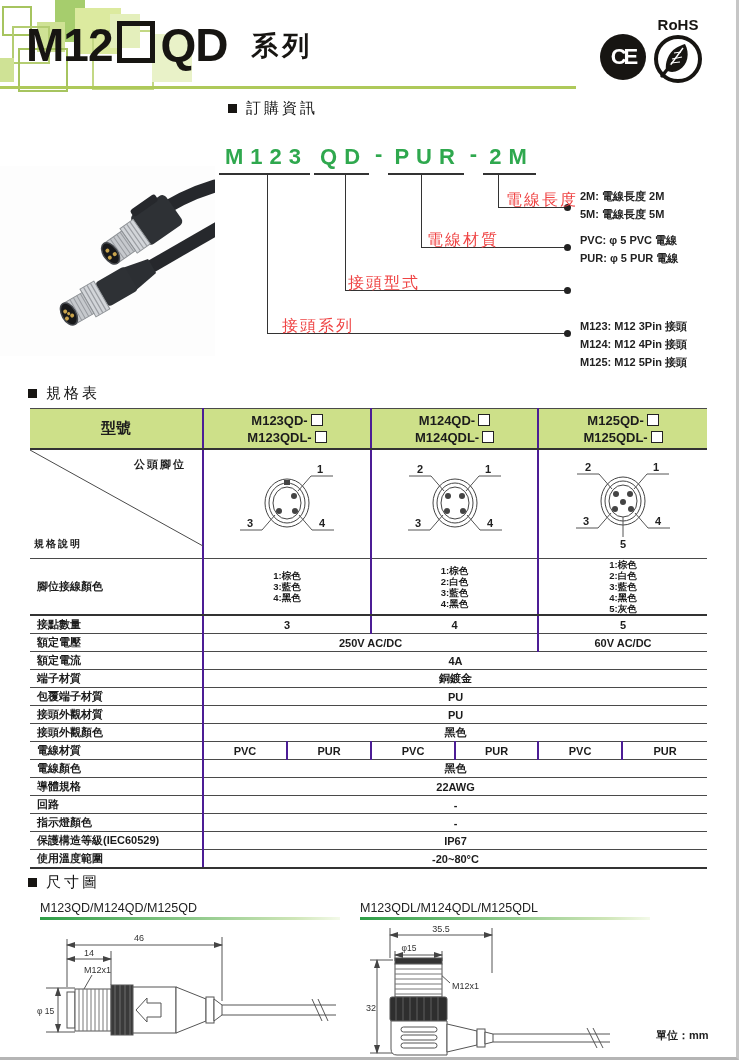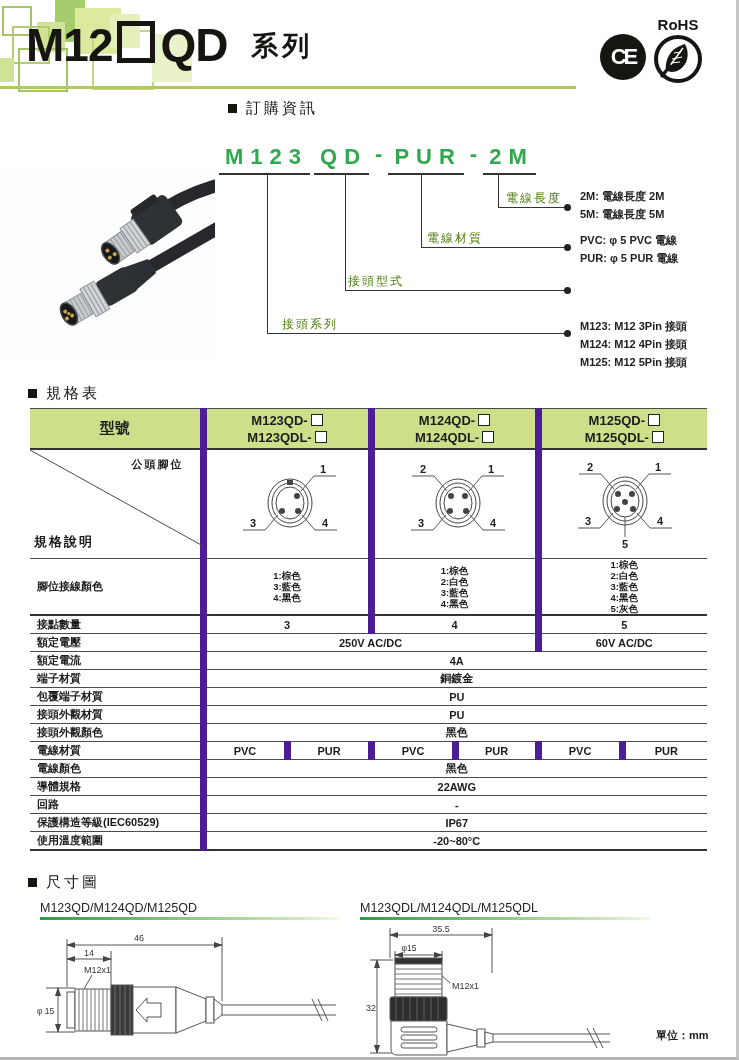--- a/index.html
+++ b/index.html
@@ -22,35 +22,35 @@
   
   .sec{position:absolute;font-size:15px;letter-spacing:3px;color:#111;font-weight:500;white-space:nowrap;}
   .sqbullet{display:inline-block;width:9px;height:9px;background:#171512;margin-right:9px;}
   
   .pn{position:absolute;left:219px;top:141px;white-space:nowrap;font-size:22px;font-weight:bold;color:#2fa84e;}
   .pn .seg{display:inline-block;letter-spacing:7px;border-bottom:2px solid #333;padding:0 2px 3px 6px;margin-right:4px;}
   .pn .dash{display:inline-block;letter-spacing:0;margin:0 6px 0 2px;vertical-align:3px;}
   .vline,.hline{position:absolute;background:#333;}
   .vline{width:1px;} .hline{height:1px;}
   .dot{position:absolute;width:7px;height:7px;border-radius:50%;background:#222;}
-  .blabel{position:absolute;font-size:12px;color:#4d7c0f;letter-spacing:2px;white-space:nowrap;}
+  .blabel{position:absolute;font-size:16px;color:#ef4444;letter-spacing:2px;white-space:nowrap;}
   .bopts{position:absolute;left:580px;font-size:11px;font-weight:bold;color:#222;line-height:18px;white-space:nowrap;}
   
   table.spec{position:absolute;left:30px;top:408px;width:677px;border-collapse:collapse;table-layout:fixed;border-bottom:2px solid #333;}
   .spec td{border-top:1px solid #4a4a4a;padding:0;font-size:11px;font-weight:bold;color:#1c1c1c;text-align:center;vertical-align:middle;}
-  .spec td + td{border-left:7px solid #4c1d95;}
+  .spec td + td{border-left:2px solid #4c1d95;}
   .spec td.lbl{text-align:left;padding-left:7px;}
   .hrow td{background:#cde089;border-bottom:2px solid #333;height:39px;}
   .hrow td.lbl{text-align:center;padding-left:0;font-size:15px;}
   .mline{font-size:13px;line-height:17px;}
   .cbox{display:inline-block;width:10px;height:10px;border:1.5px solid #222;background:#fff;margin-left:3px;vertical-align:-1px;}
   .pinrow td{height:96px;}
   .diagcell{position:relative;height:108px;}
   .diagcell .dg-top{position:absolute;right:16px;top:7px;font-size:11px;font-weight:bold;letter-spacing:2px;}
-  .diagcell .dg-bot{position:absolute;left:4px;bottom:7px;font-size:13px;font-weight:bold;letter-spacing:2px;}
+  .diagcell .dg-bot{position:absolute;left:4px;bottom:7px;font-size:10px;font-weight:bold;letter-spacing:2px;}
   .colorsrow td{height:55px;border-bottom:2px solid #333;}
   .colorsrow .cl{font-size:9.5px;line-height:11px;font-weight:bold;}
   .r18 td{height:17px;}
   .lastrow td{border-bottom:2px solid #333;}
   
   .dim-sub{position:absolute;font-size:12.5px;color:#222;white-space:nowrap;}
   .dim-rule{position:absolute;height:3px;background:linear-gradient(to right,#2e9e47,#cfe6b8 85%,#f4faea);}
   .unit-note{position:absolute;font-size:11px;font-weight:bold;color:#222;white-space:nowrap;text-align:right;}
   svg text{font-family:"Liberation Sans","DejaVu Sans",sans-serif;}
 </style>
@@ -328,20 +328,24 @@
     <tr class="r18">
       <td class="lbl">電線顏色</td>
       <td colspan="6">黑色</td>
     </tr>
     <tr class="r18">
       <td class="lbl">導體規格</td>
       <td colspan="6">22AWG</td>
     </tr>
     <tr class="r18">
       <td class="lbl">回路</td>
+      <td colspan="6">-</td>
+    </tr>
+    <tr class="r18">
+      <td class="lbl">指示燈顏色</td>
       <td colspan="6">-</td>
     </tr>
     <tr class="r18">
       <td class="lbl">保護構造等級(IEC60529)</td>
       <td colspan="6">IP67</td>
     </tr>
     <tr class="r18 lastrow">
       <td class="lbl">使用溫度範圍</td>
       <td colspan="6">-20~80°C</td>
     </tr>

